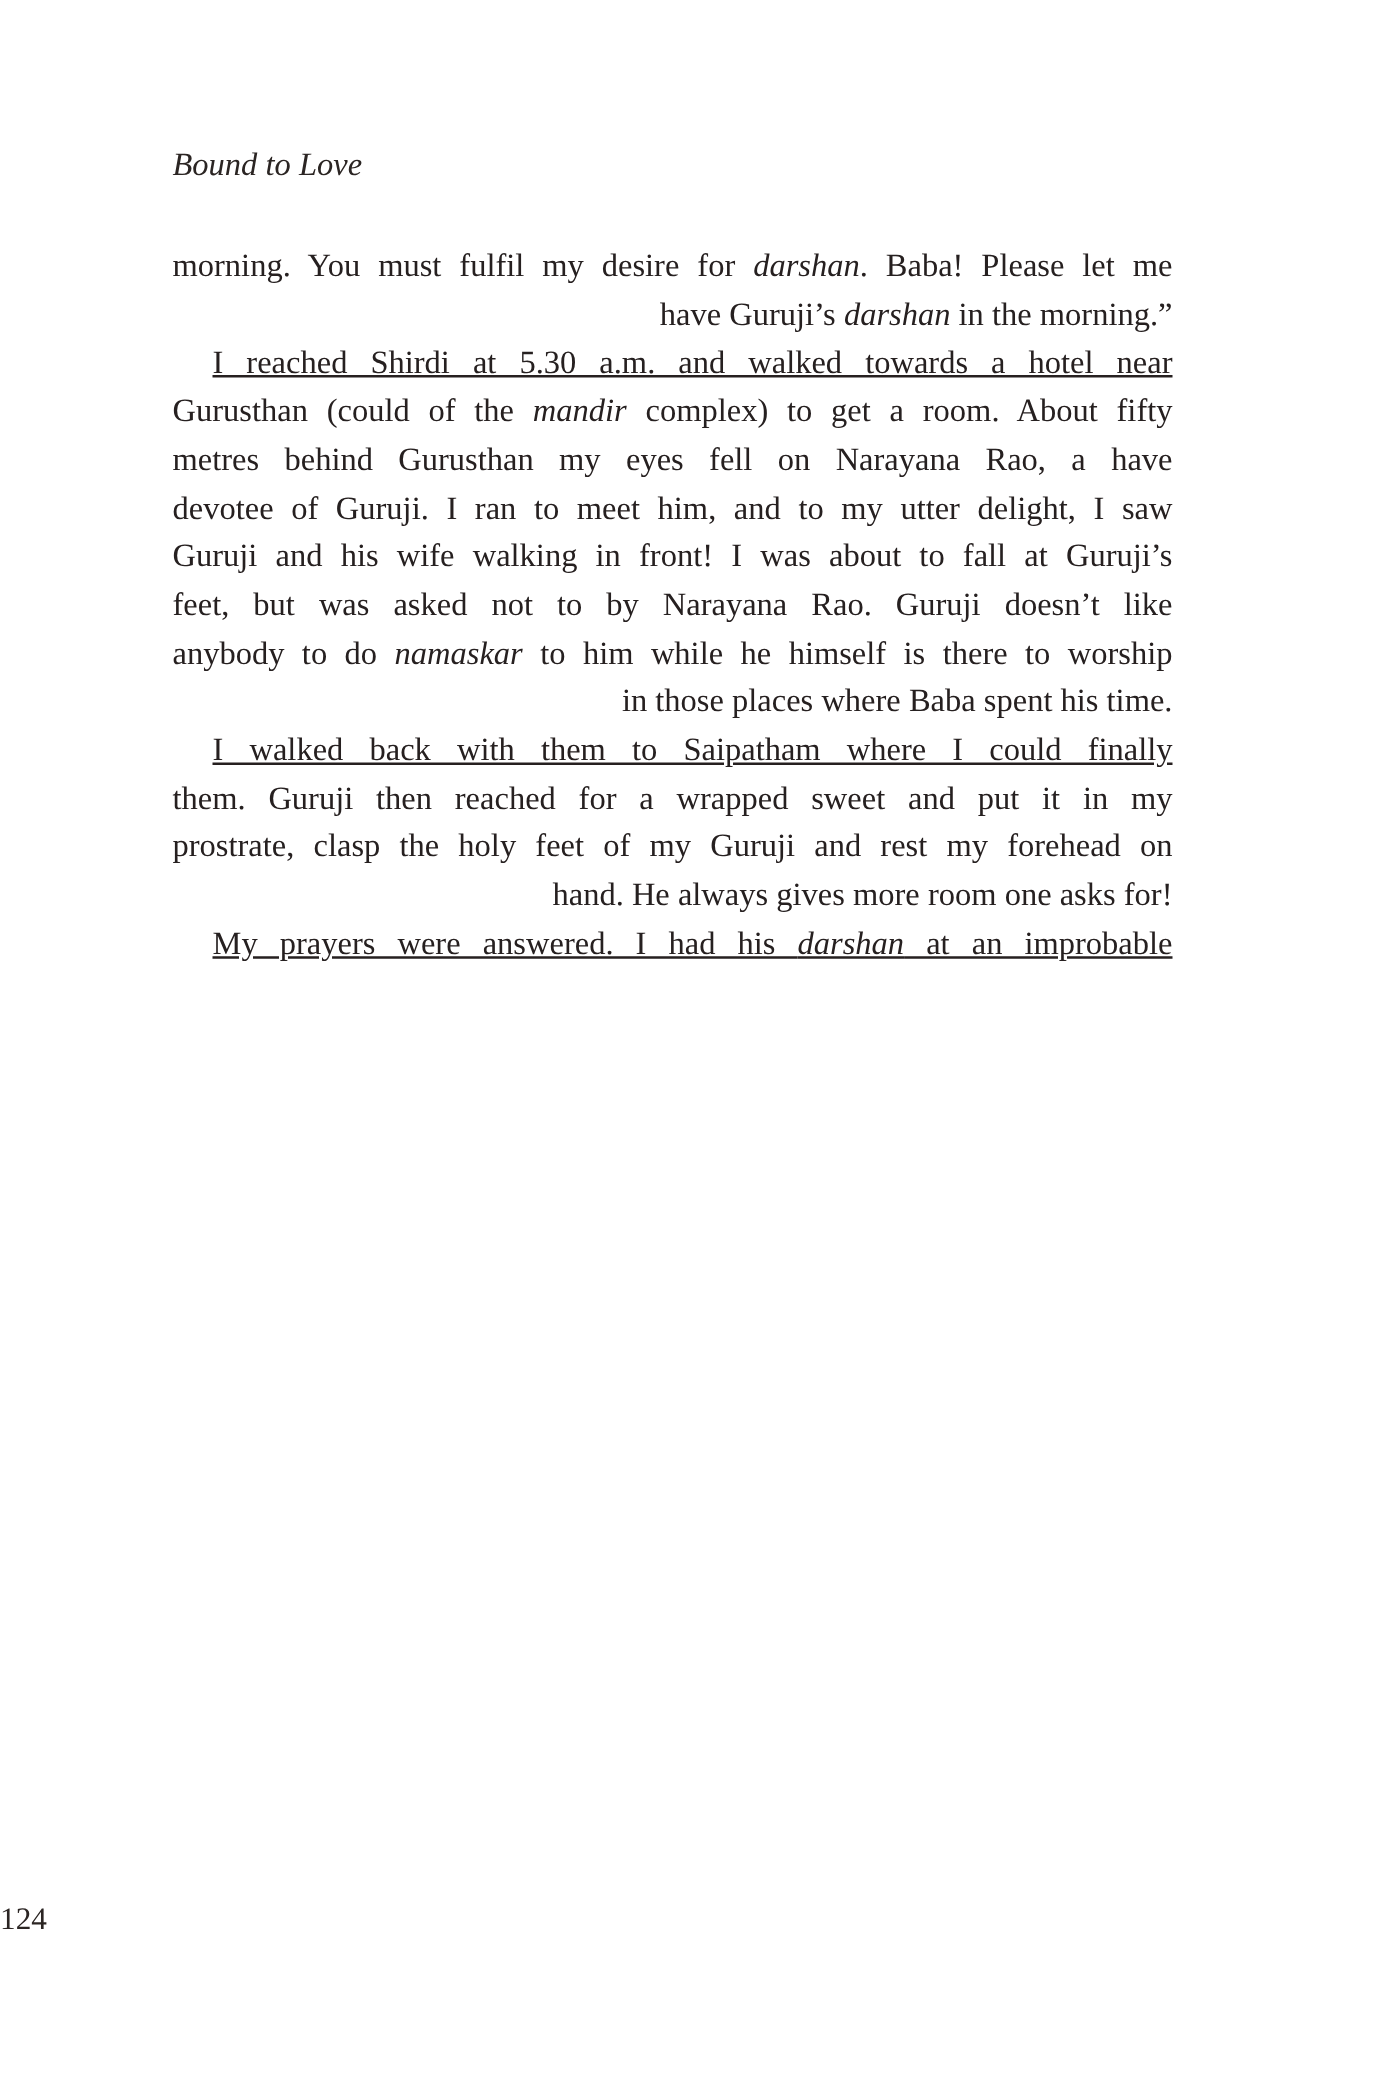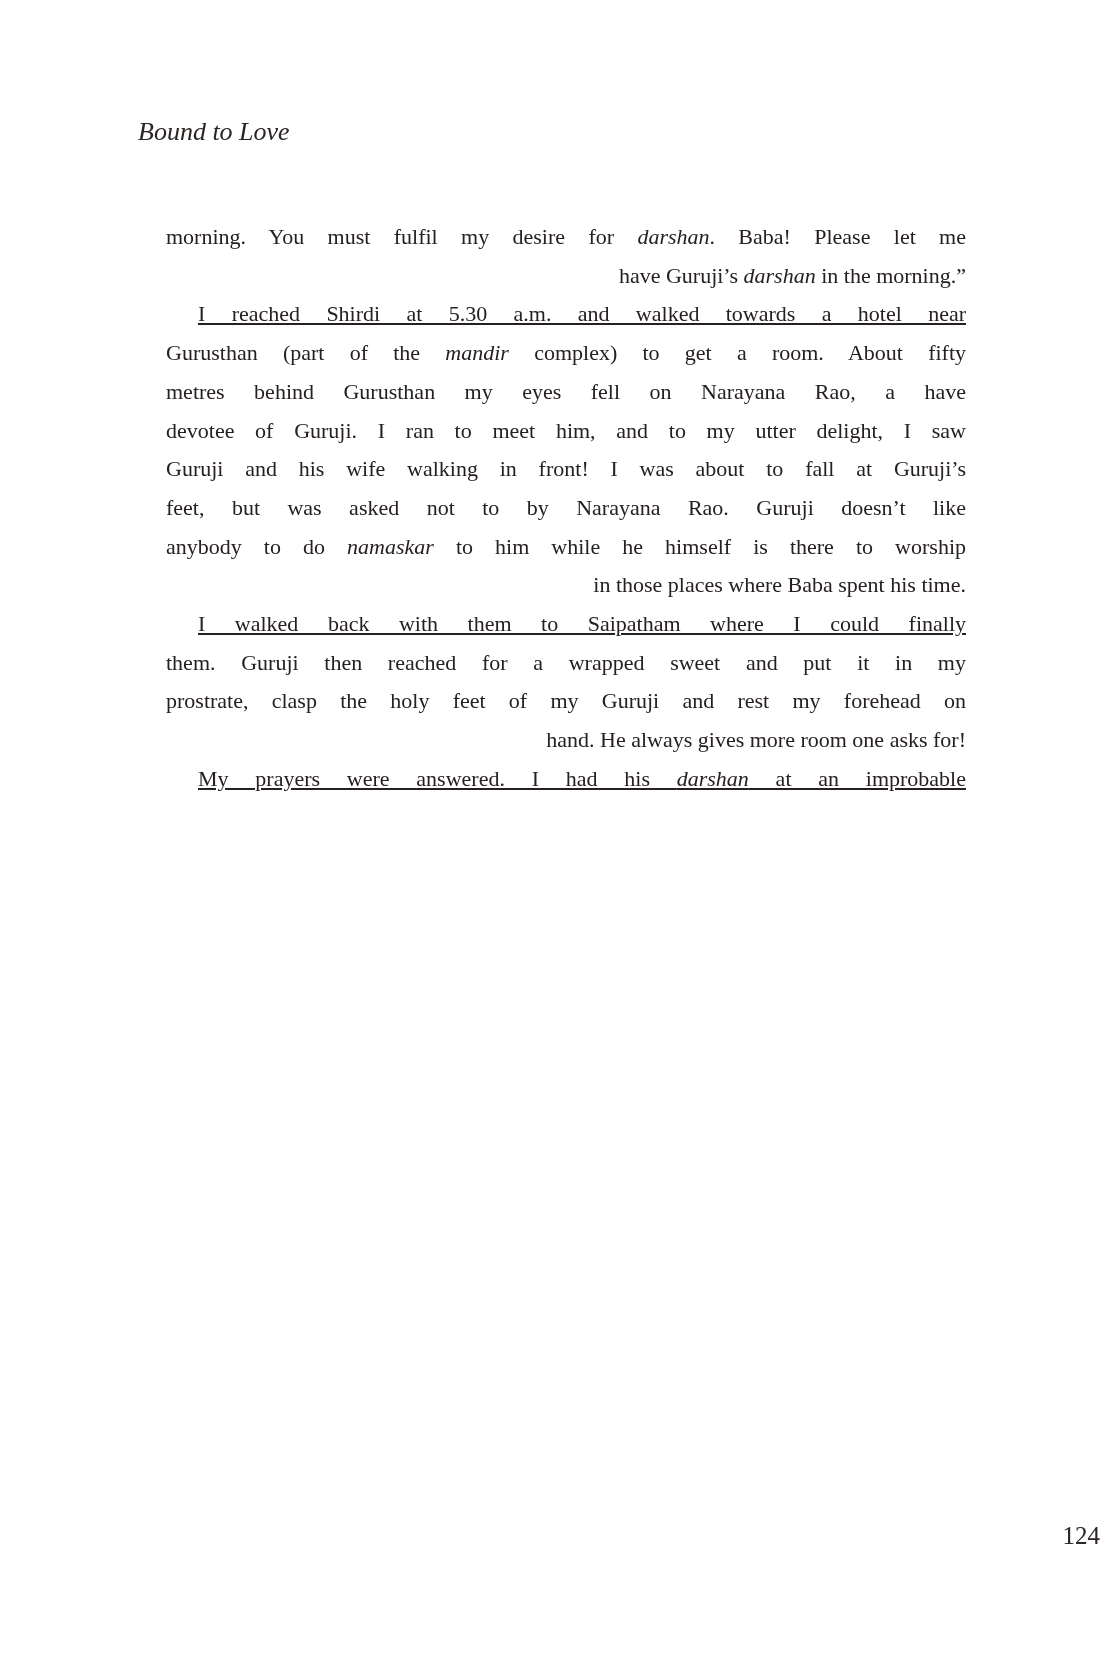--- a/index.html
+++ b/index.html
@@ -22,26 +22,25 @@
     left: 138px;
     top: 116px;
     font-size: 26px;
     line-height: 32px;
     font-style: italic;
     color: #2b2523;
   }
   .body-text {
     position: absolute;
     left: 138px;
-    top: 218px;
+    top: 194px;
     width: 800px;
-    font-size: 22px;
+    font-size: 26px;
     line-height: 38.7px;
     color: #262020;
-    margin-left: 28px;
   }
   .para { margin: 0; }
   .line {
     text-align: justify;
     text-align-last: justify;
   }
   .line.last {
     text-align: right;
     text-align-last: auto;
   }
@@ -61,40 +60,40 @@
     font-size: 22px;
     line-height: 28px;
     color: #38322f;
     letter-spacing: -0.2px;
   }
   .page-number {
     position: absolute;
     left: 0;
     top: 1522px;
     width: 1100px;
-    text-align: right;
+    text-align: left;
     font-size: 25px;
     color: #2b2523;
   }
 </style>
 </head>
 <body>
 
 <div class="page">
 
   <div class="running-header">Bound to Love</div>
 
   <div class="body-text">
       <div class="para">
         <div class="line"><span>morning. You must fulfil my desire for </span><i>darshan</i><span>. Baba! Please let me</span></div>
         <div class="line last"><span>have Guruji’s </span><i>darshan</i><span> in the morning.”</span></div>
       </div>
       <div class="para">
         <div class="line first-indented"><span>I reached Shirdi at 5.30 a.m. and walked towards a hotel near</span></div>
-        <div class="line"><span>Gurusthan (part of the </span><i>mandir</i><span> complex) to get a room. About fifty</span></div>
+        <div class="line"><span>Gurusthan (could of the </span><i>mandir</i><span> complex) to get a room. About fifty</span></div>
         <div class="line"><span>metres behind Gurusthan my eyes fell on Narayana Rao, a have</span></div>
         <div class="line"><span>devotee of Guruji. I ran to meet him, and to my utter delight, I saw</span></div>
         <div class="line"><span>Guruji and his wife walking in front! I was about to fall at Guruji’s</span></div>
         <div class="line"><span>feet, but was asked not to by Narayana Rao. Guruji doesn’t like</span></div>
         <div class="line"><span>anybody to do </span><i>namaskar</i><span> to him while he himself is there to worship</span></div>
         <div class="line last"><span>in those places where Baba spent his time.</span></div>
       </div>
       <div class="para">
         <div class="line first-indented"><span>I walked back with them to Saipatham where I could finally</span></div>
         <div class="line"><span>them. Guruji then reached for a wrapped sweet and put it in my</span></div>

